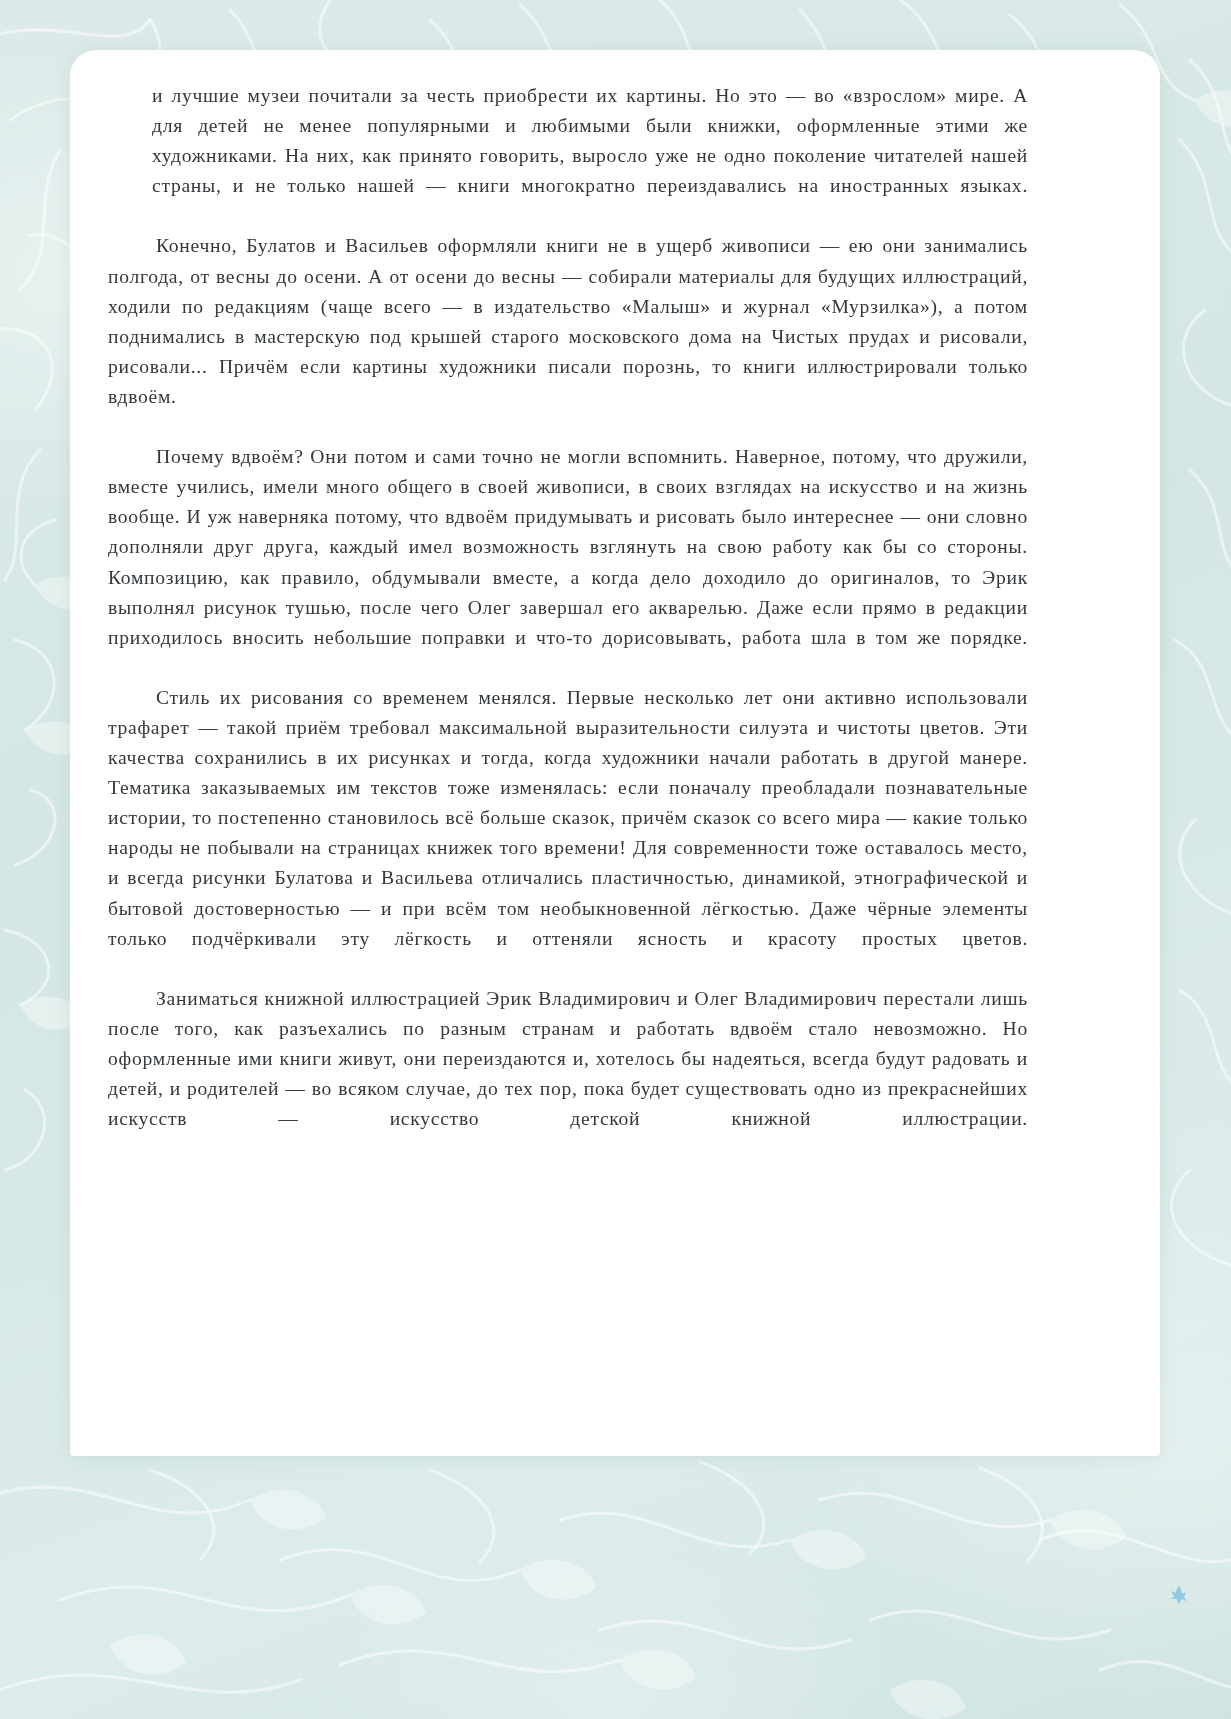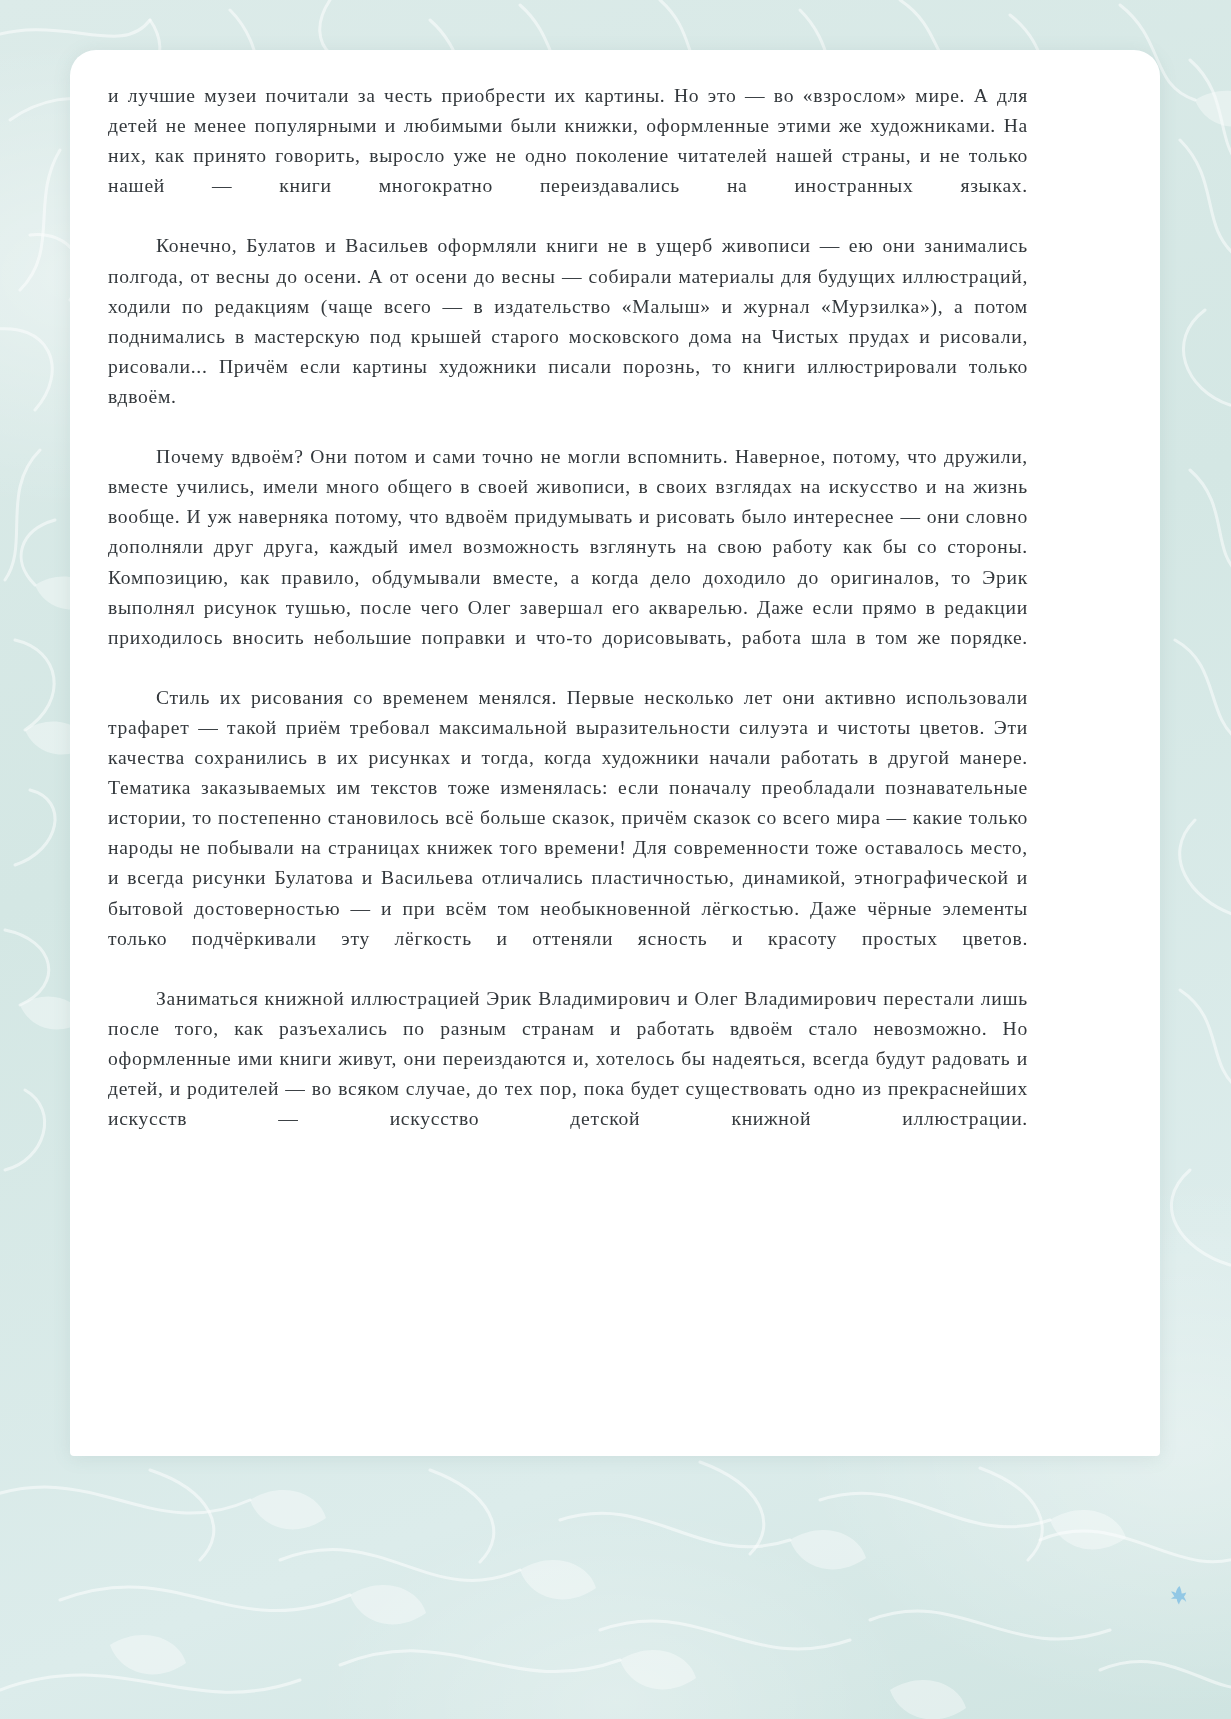--- a/index.html
+++ b/index.html
@@ -57,21 +57,21 @@
     text-align: justify;
     text-justify: inter-word;
     text-indent: 2.45em;
     font-size: 19.6px;
     line-height: 30.1px;
     letter-spacing: 0.72px;
     word-spacing: 0.2px;
     color: #33383c;
     hyphens: manual;
   }
-  p.para.no-indent { text-indent: 0; }
+  p.para.no-indent { text-indent: 0; margin-left: 44px; }
 
   
   p.para::after {
     content: "";
     display: inline-block;
     width: 100%;
   }
 
   
   #bird-mark {

